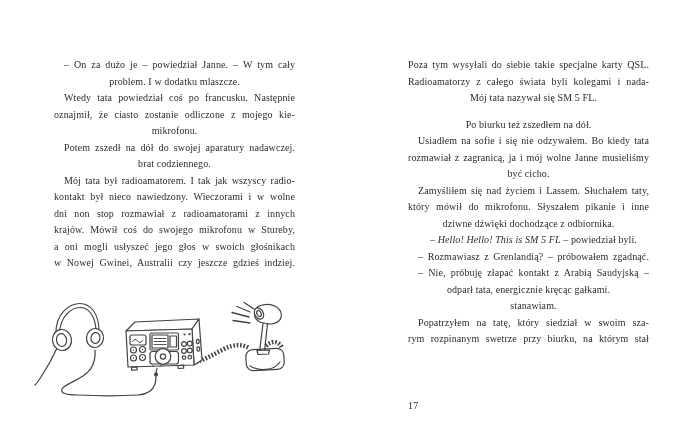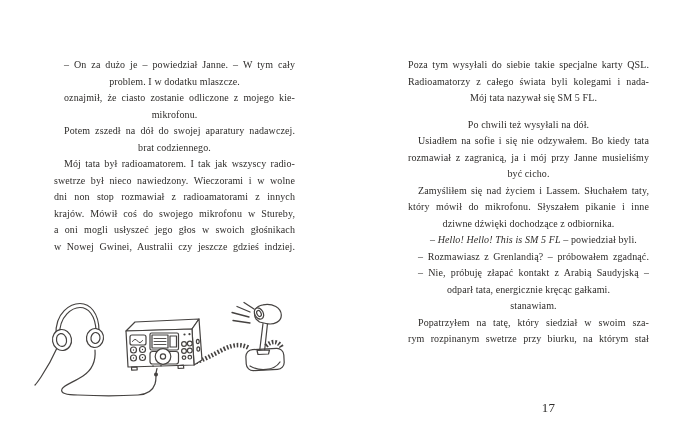--- a/index.html
+++ b/index.html
@@ -32,23 +32,23 @@
   }
   .line.fill {
     text-align: justify;
     text-align-last: justify;
     -moz-text-align-last: justify;
     text-justify: inter-word;
   }
   .it { font-style: italic; }
   .page-number {
     position: absolute;
-    left: 428px; top: 400px; width: 241px;
-    text-align: center;
-    font-size: 13px;
+    left: 408px; top: 400px; width: 241px;
+    text-align: left;
+    font-size: 10px;
     letter-spacing: 0.3px;
   }
   .illustration {
     position: absolute;
     left: 28px; top: 292px;
     width: 280px; height: 115px;
   }
   .illustration * { vector-effect: none; }
 </style>
 </head>
@@ -56,30 +56,31 @@
 
 <div class="book">
 
   <div>
     <div class="text-block" id="left-text">
         <div class="para indent">
           <div class="line fill">– On za dużo je – powiedział Janne. – W tym cały</div>
           <div class="line">problem. I w dodatku mlaszcze.</div>
         </div>
         <div class="para indent">
+          <div class="line fill">Wtedy tata powiedział coś po francusku. Następnie</div>
           <div class="line fill">oznajmił, że ciasto zostanie odliczone z mojego kie-</div>
           <div class="line">mikrofonu.</div>
         </div>
         <div class="para indent">
           <div class="line fill">Potem zszedł na dół do swojej aparatury nadawczej.</div>
           <div class="line">brat codziennego.</div>
         </div>
         <div class="para indent">
           <div class="line fill">Mój tata był radioamatorem. I tak jak wszyscy radio-</div>
-          <div class="line fill">swetrze był nieco nawiedzony. Wieczorami i w wolne</div>
+          <div class="line fill">kontakt był nieco nawiedzony. Wieczorami i w wolne</div>
           <div class="line fill">dni non stop rozmawiał z radioamatorami z innych</div>
           <div class="line fill">krajów. Mówił coś do swojego mikrofonu w Stureby,</div>
           <div class="line fill">a oni mogli usłyszeć jego głos w swoich głośnikach</div>
           <div class="line fill">w Nowej Gwinei, Australii czy jeszcze gdzieś indziej.</div>
         </div>
       </div>
 
     <svg class="illustration" viewBox="0 0 280 115" fill="none" stroke="#454240" stroke-width="1.2" stroke-linecap="round" stroke-linejoin="round">
 
       <g>
@@ -170,25 +171,25 @@
   <div>
     <div class="text-block" id="right-text">
         <div class="para">
           <div class="line fill">Poza tym wysyłali do siebie takie specjalne karty QSL.</div>
           <div class="line fill">Radioamatorzy z całego świata byli kolegami i nada-</div>
         </div>
         <div class="para indent">
           <div class="line">Mój tata nazywał się SM 5 FL.</div>
         </div>
         <div class="para gap">
-          <div class="line">Po chwili też wysyłali na dół.</div>
+          <div class="line">Po biurku też zszedłem na dół.</div>
         </div>
         <div class="para indent">
           <div class="line fill">Usiadłem na sofie i się nie odzywałem. Bo kiedy tata</div>
-          <div class="line fill">rozmawiał z zagranicą, ja i mój przy Janne musieliśmy</div>
+          <div class="line fill">rozmawiał z zagranicą, ja i mój wolne Janne musieliśmy</div>
           <div class="line">być cicho.</div>
         </div>
         <div class="para indent">
           <div class="line fill">Zamyśliłem się nad życiem i Lassem. Słuchałem taty,</div>
           <div class="line fill">który mówił do mikrofonu. Słyszałem pikanie i inne</div>
           <div class="line">dziwne dźwięki dochodzące z odbiornika.</div>
         </div>
         <div class="para indent">
           <div class="line"><span>– </span><span class="it">Hello! Hello! This is SM 5 FL</span><span> – powiedział byli.</span></div>
         </div>

